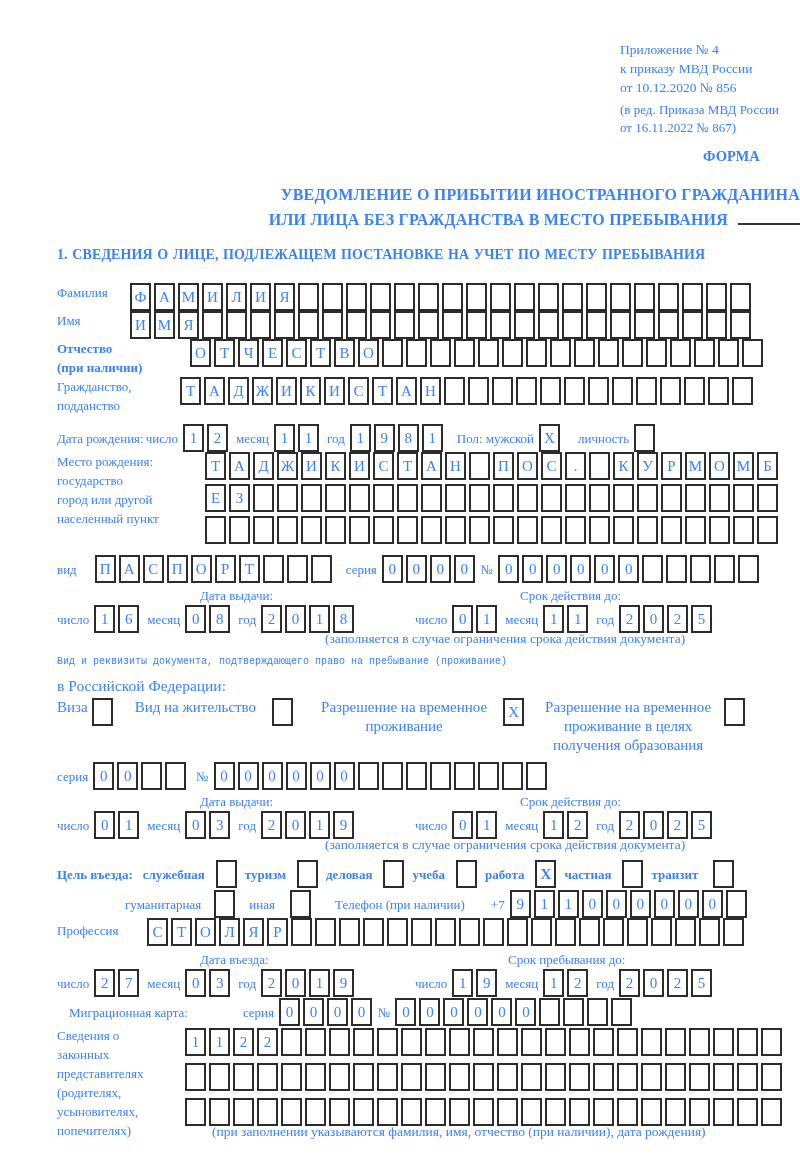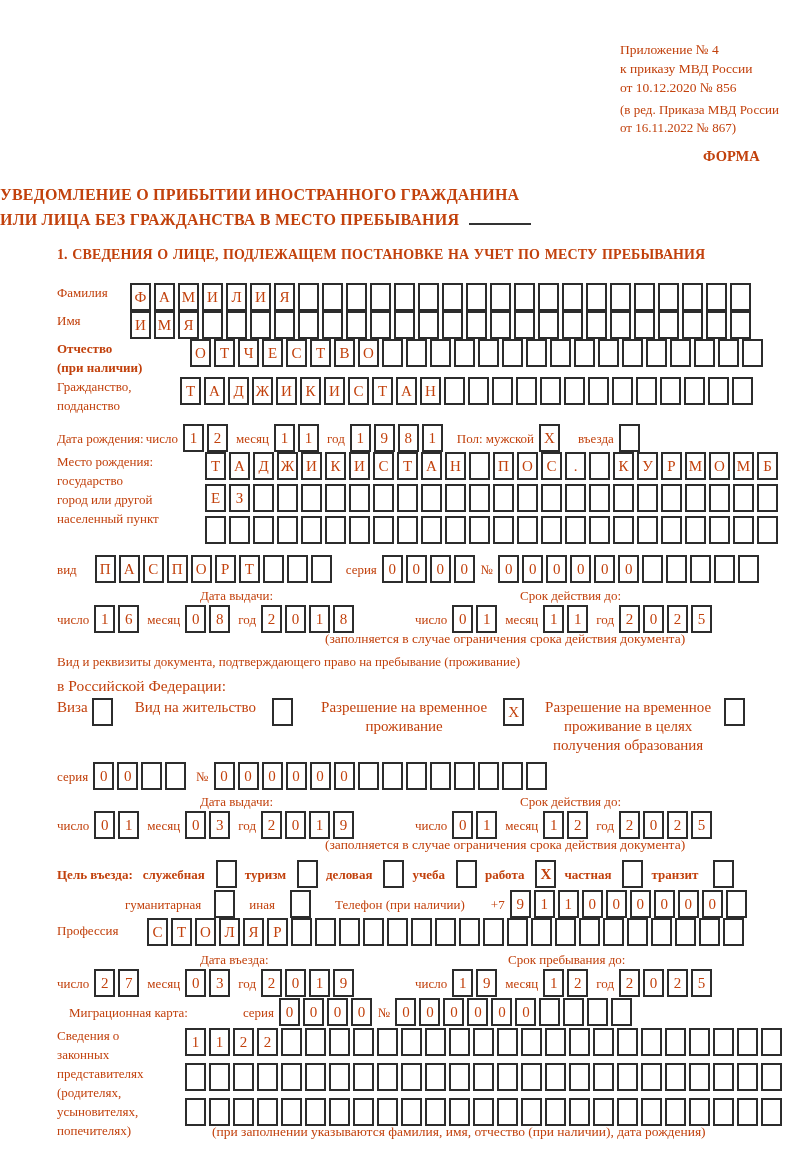--- a/index.html
+++ b/index.html
@@ -1,21 +1,21 @@
 <!DOCTYPE html>
 <html><head>
 <meta charset="utf-8">
 <style>
   html,body{margin:0;padding:0;background:#ffffff;}
   .page{
     position:relative;
     width:800px;height:1163px;
     background:#ffffff;
     font-family:"Liberation Serif","DejaVu Serif",serif;
-    color:#c2410c;
+    color:#3b82f6;
     overflow:hidden;
   }
   .abs{position:absolute;}
   .lbl{font-size:13px;line-height:19px;}
   .b{font-weight:bold;}
   .center{text-align:center;}
   .cells{display:inline-flex;gap:3px;vertical-align:middle;}
   .cell{
     display:inline-flex;align-items:center;justify-content:center;
     width:17px;height:24px;
@@ -23,21 +23,21 @@
     font-size:15px;line-height:24px;
     background:#fff;
     flex:0 0 auto;
   }
   .row{display:flex;align-items:flex-start;}
   .dg{display:flex;align-items:center;}
   .dg .lbl{margin-right:5px;}
   .dg .cells{margin-right:8px;}
   .hdr{font-size:13.5px;line-height:19px;}
   .hdr-small{font-size:13px;line-height:18px;margin-top:4px;}
-  .title{font-size:16px;line-height:25px;font-weight:bold;text-align:left;letter-spacing:.2px;}
+  .title{font-size:16px;line-height:25px;font-weight:bold;text-align:right;letter-spacing:.2px;}
   .section-h{font-size:14px;font-weight:bold;letter-spacing:.1px;word-spacing:1px;}
   .note{font-size:13.5px;}
   .u-line{display:inline-block;width:62px;border-bottom:2px solid #333;height:14px;margin-left:10px;}
   .cbl{font-size:15px;line-height:19px;}
   .cb-wrap{display:flex;align-items:flex-start;}
 </style>
 </head>
 <body>
 
 <div class="page">
@@ -203,21 +203,21 @@
     <span class="cells">
         <span class="cell">1</span>
         <span class="cell">9</span>
         <span class="cell">8</span>
         <span class="cell">1</span>
       </span>
     <span class="lbl" style="margin-left:6px;">Пол: мужской</span>
     <span class="cells">
         <span class="cell">X</span>
       </span>
-    <span class="lbl" style="margin-left:10px;">въезда</span>
+    <span class="lbl" style="margin-left:10px;">личность</span>
     <span class="cells">
         <span class="cell"></span>
       </span>
   </div>
 
   <div class="abs row" style="top:452px;left:57px;">
     <span class="lbl" style="width:148px;">
       <span>Место рождения:</span><br>
       <span>государство</span><br>
       <span>город или другой</span><br>
@@ -379,21 +379,21 @@
     <span class="lbl">год</span>
     <span class="cells">
         <span class="cell">2</span>
         <span class="cell">0</span>
         <span class="cell">2</span>
         <span class="cell">5</span>
       </span>
   </div>
   <div class="abs note" style="top:631px;left:325px;">(заполняется в случае ограничения срока действия документа)</div>
 
-  <div class="abs lbl" style="top:652px;left:57px;font-size:13px;">Вид и реквизиты документа, подтверждающего право на пребывание (проживание)</div>
+  <div class="abs lbl" style="top:652px;left:57px;font-size:10px;font-family:Liberation Mono, monospace;">Вид и реквизиты документа, подтверждающего право на пребывание (проживание)</div>
   <div class="abs lbl" style="top:676px;left:57px;font-size:15.5px;">в Российской Федерации:</div>
 
   <div class="abs cb-wrap" style="top:698px;left:57px;">
     <span class="cbl">Виза</span>
     <span class="cells" style="margin:0 22px 0 4px;">
         <span class="cell"></span>
       </span>
     <span class="cbl">Вид на жительство</span>
     <span class="cells" style="margin:0 22px 0 16px;">
         <span class="cell"></span>

